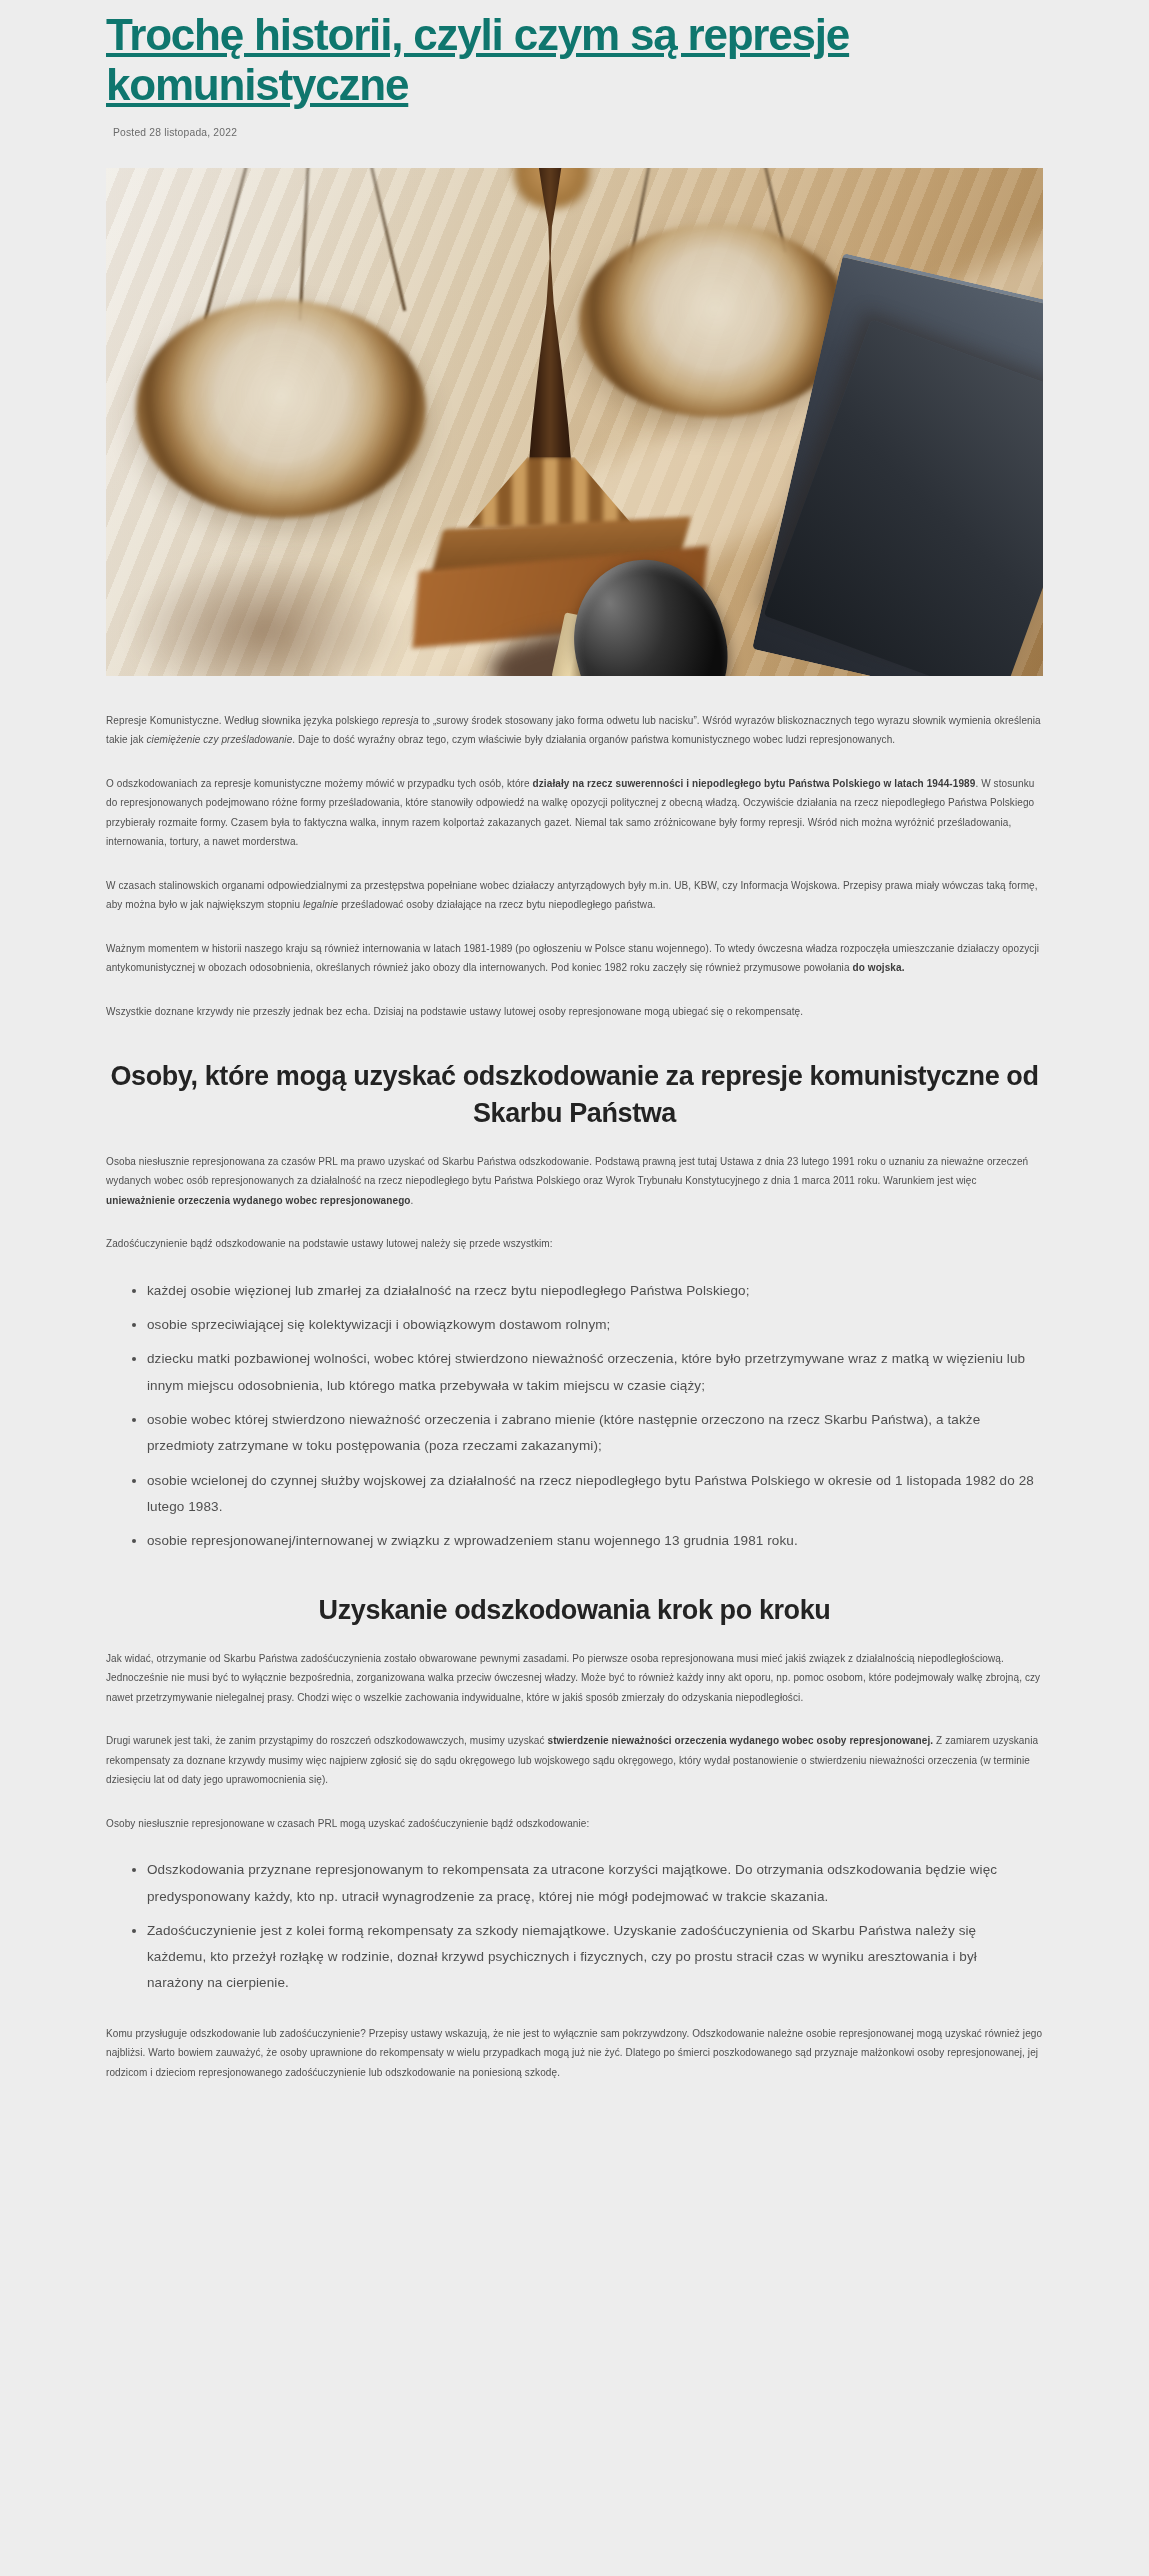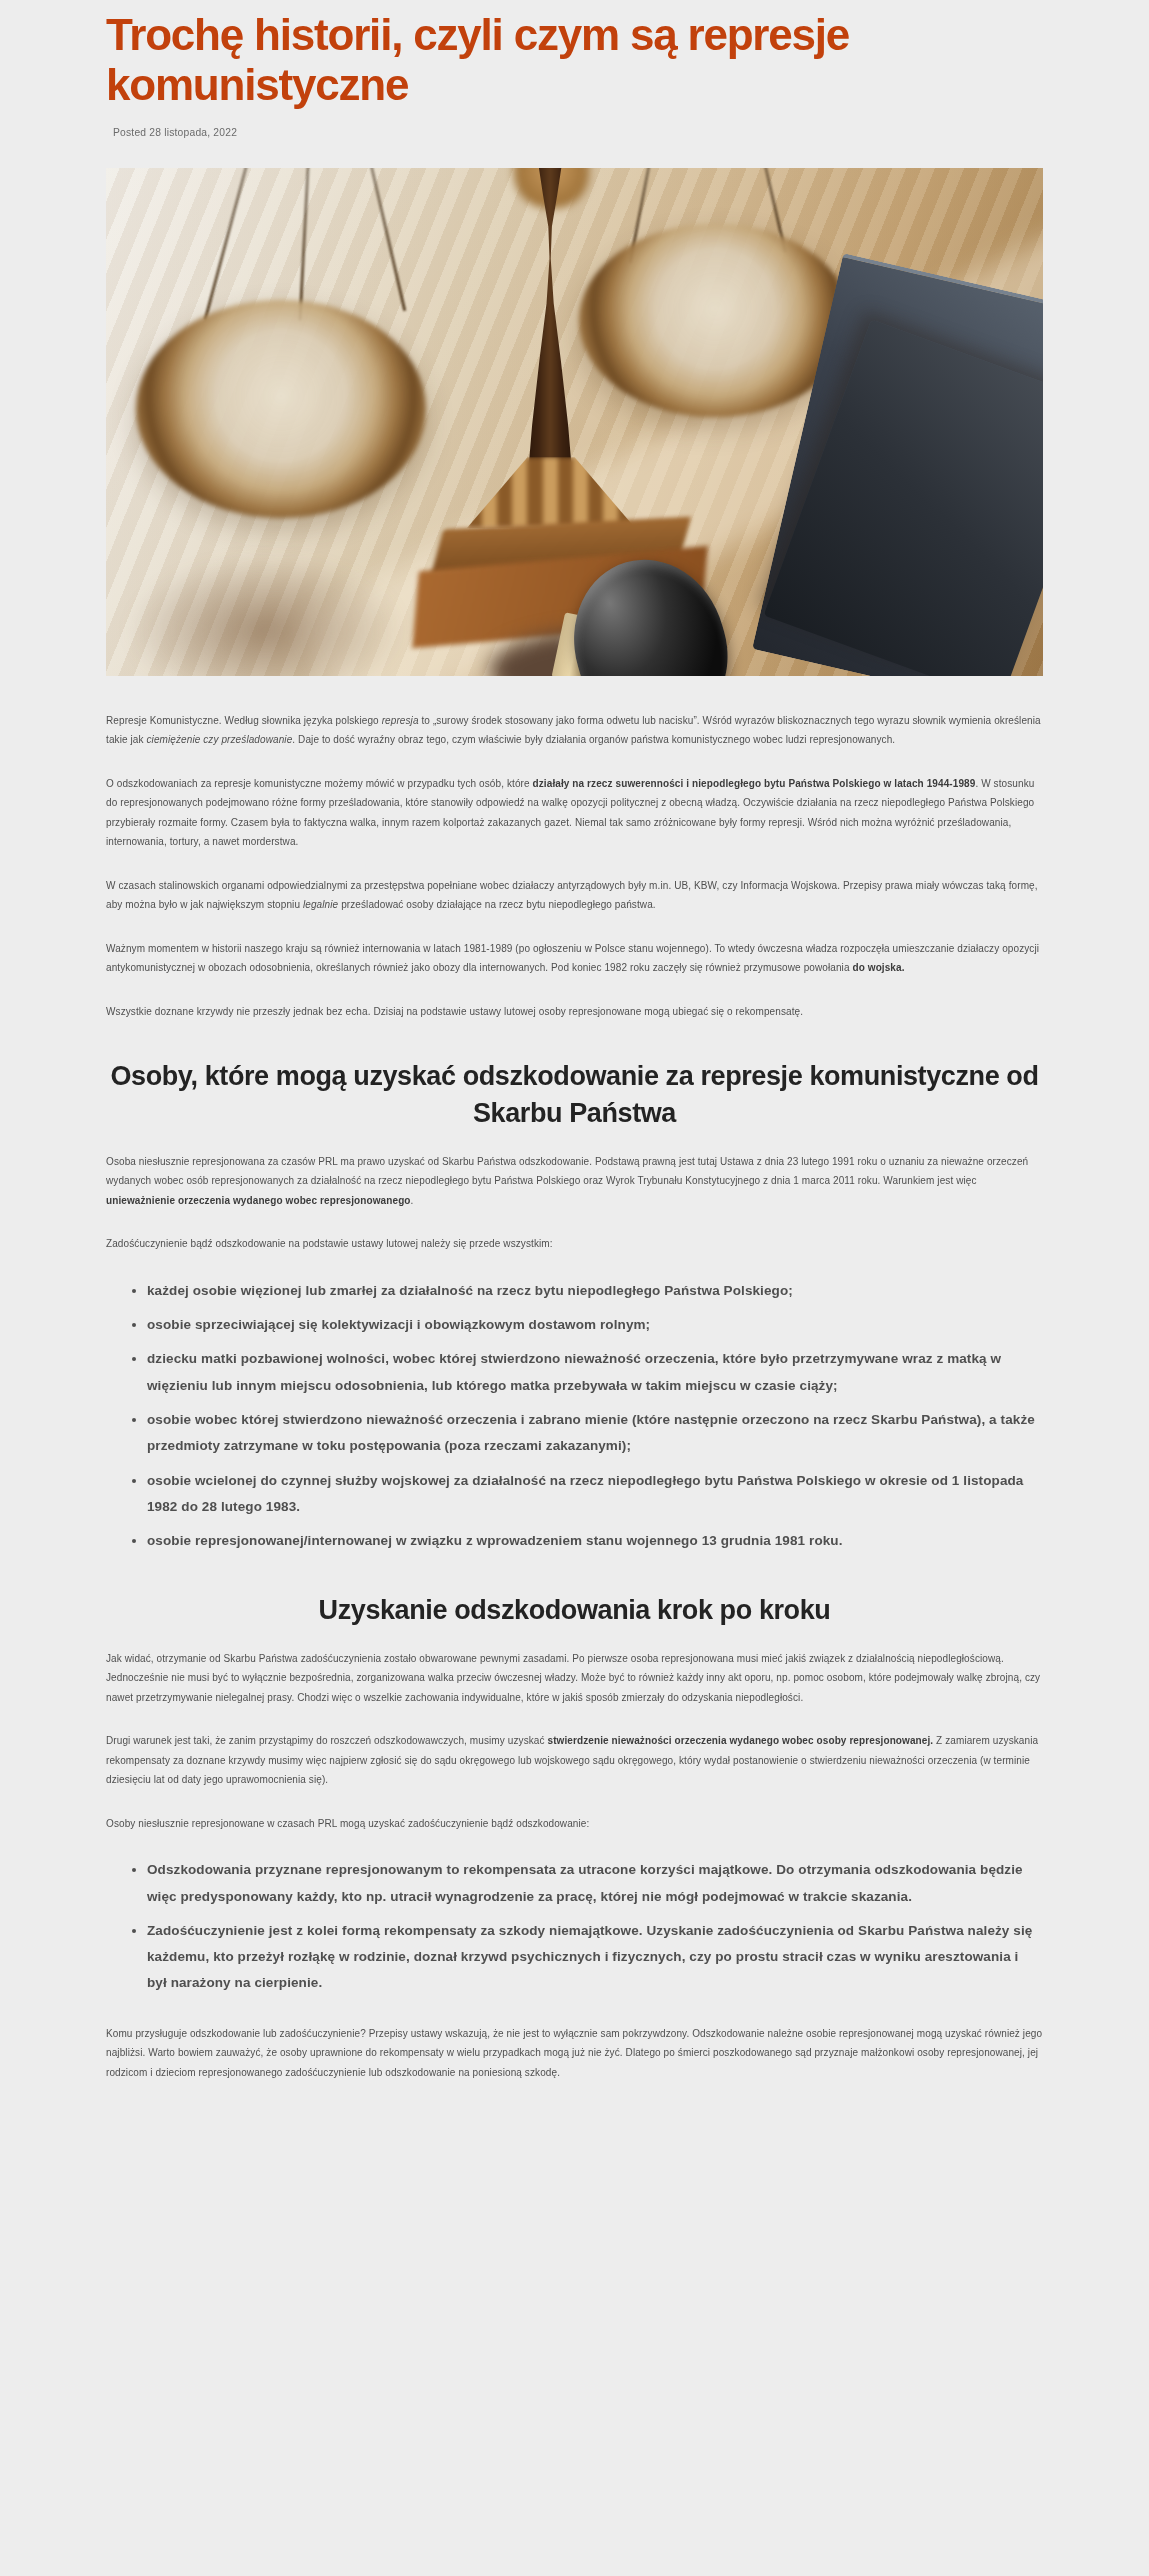--- a/index.html
+++ b/index.html
@@ -11,22 +11,23 @@
     min-height:2576px;
   }
   .container { max-width:937px; margin:0 auto; padding:9.5px 0 24px 0; }
 
   h1.post-title {
     font-family:"Liberation Sans", sans-serif;
     font-weight:700;
     font-size:44px;
     line-height:1.15;
     letter-spacing:-1.2px;
-    color:#c2410c;
+    color:#0f766e;
     max-width:794px;
+    text-decoration:underline;
   }
   .post-meta {
     margin-top:16px;
     font-size:10.3px;
     color:#6b6b6b;
     letter-spacing:0.2px;
     padding-left:7px;
   }
 
   
@@ -159,21 +160,20 @@
     line-height:1.35;
     letter-spacing:-0.4px;
     color:#232323;
     margin:37px 0 20.7px 0;
     text-align:center;
   }
   ul.article-list {
     margin:0 7px 27px 0;
     padding-left:41px;
     list-style:disc;
-    font-weight:bold;
   }
   ul.article-list li {
     font-size:13.5px;
     line-height:1.95;
     letter-spacing:0.1px;
     color:#4f4f4f;
     margin-bottom:8px;
   }
 </style>
 </head>

